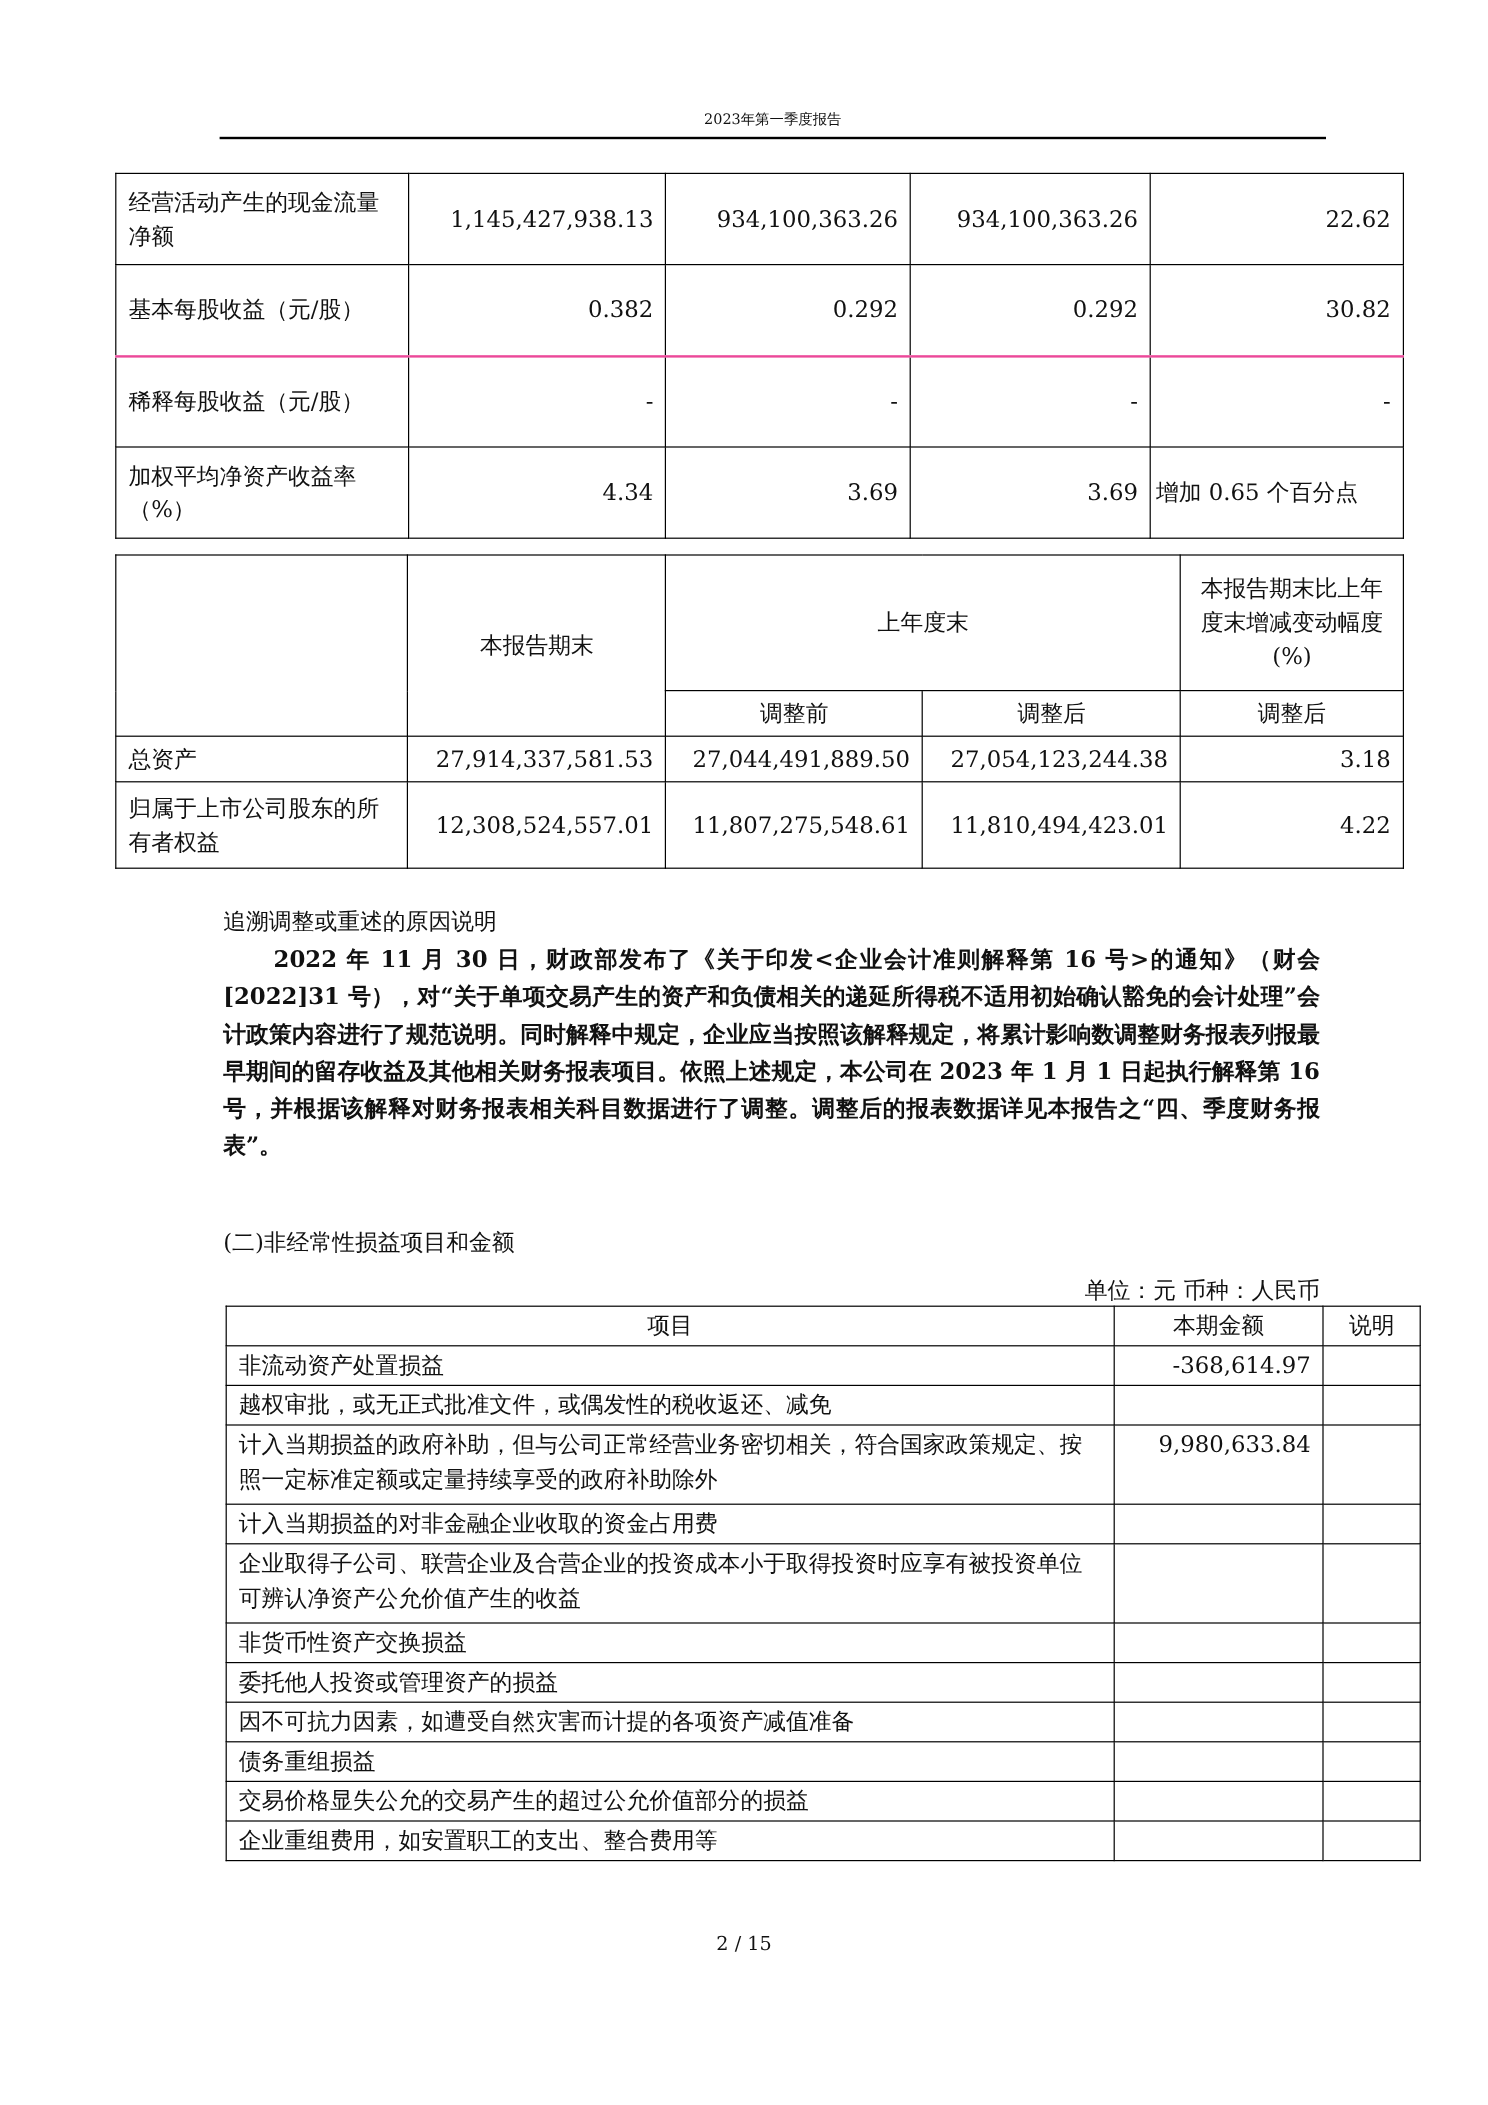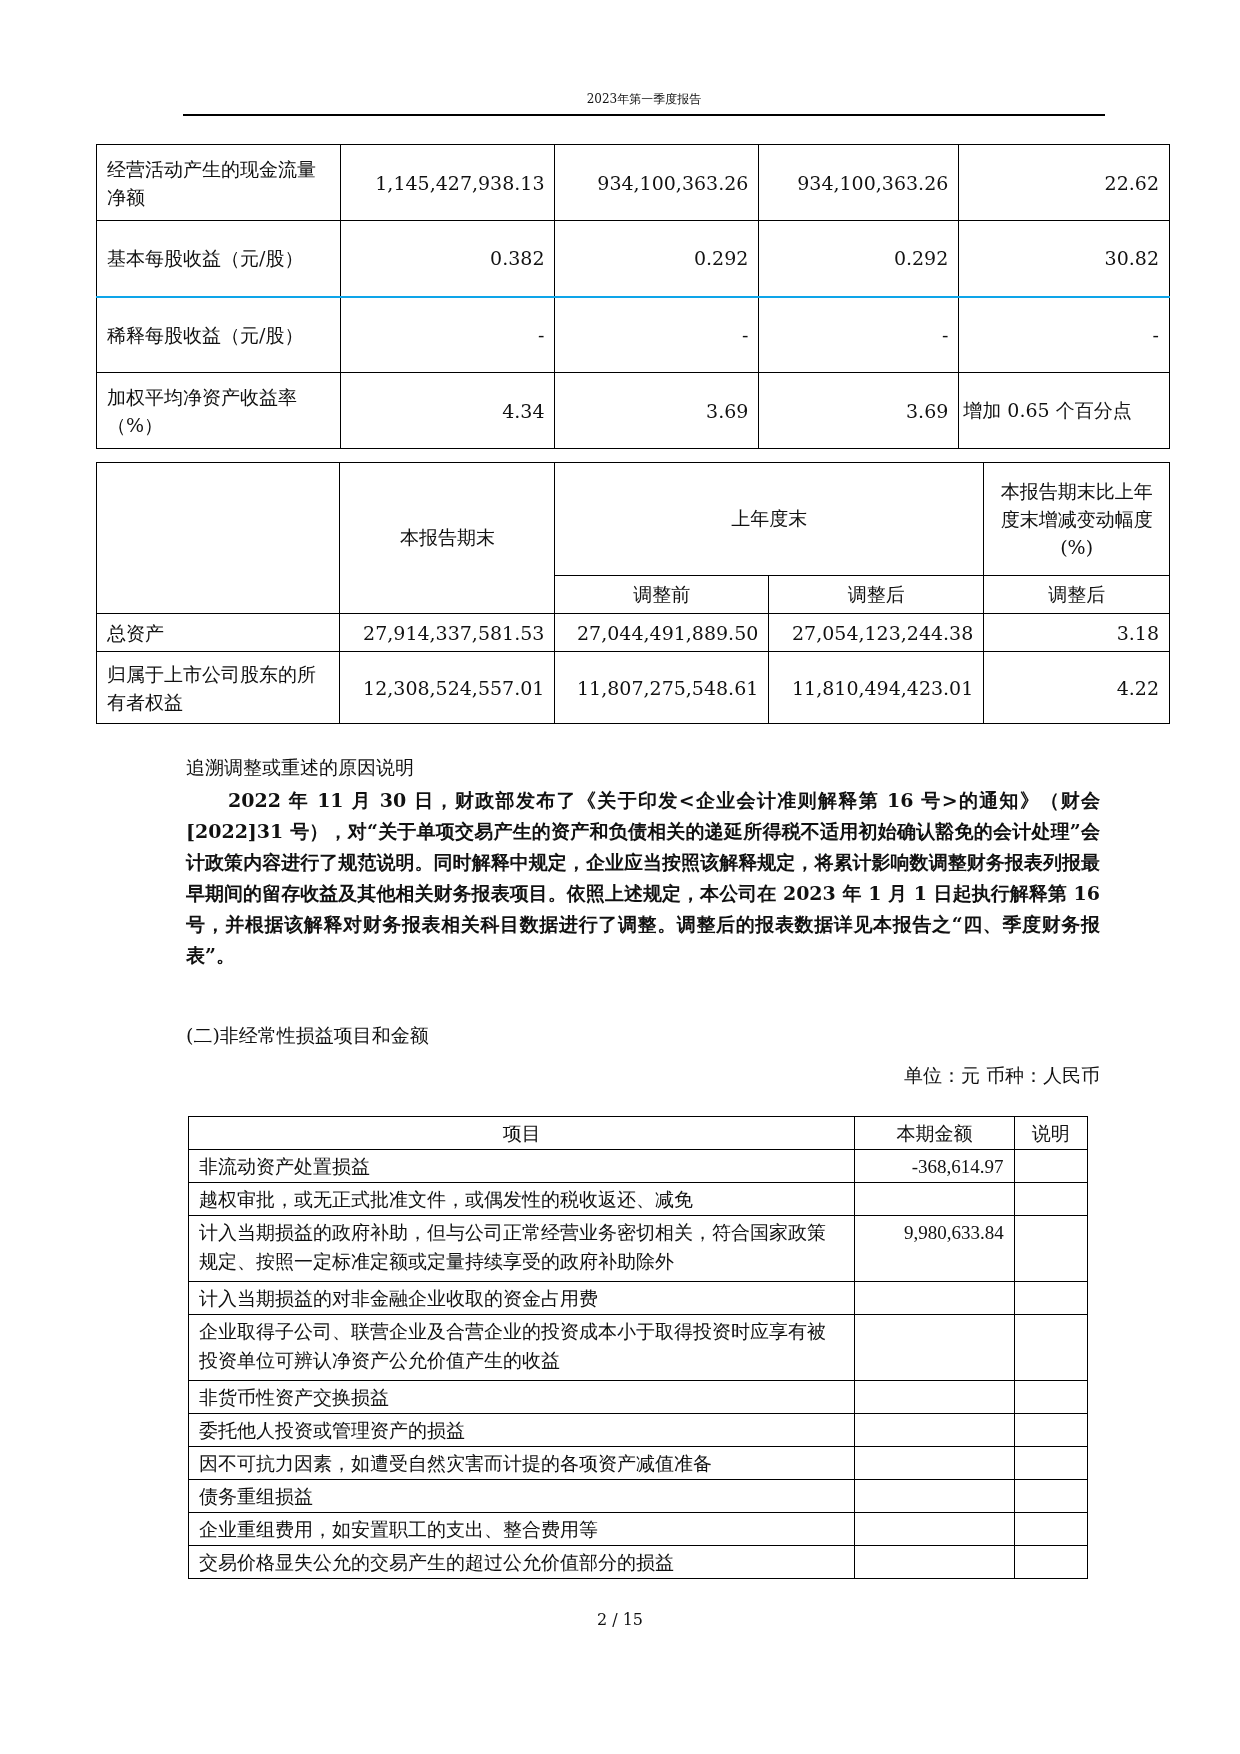--- a/index.html
+++ b/index.html
@@ -14,29 +14,29 @@
     }
     .header-rule {
       position: absolute; left: 183px; top: 114px; width: 922px; height: 2px; background: #000;
     }
     table { border-collapse: collapse; position: absolute; }
     td { border: 1px solid #000; padding: 0 10px; font-size: 19px; vertical-align: middle; }
     .t1 { left: 96px; top: 144px; width: 1074px; }
     .t1 td.num { text-align: right; }
     .t1 td.lab { text-align: left; line-height: 28px; }
     .t1 td.ctr { text-align: center; }
-    .t1 tr.thick td { border-bottom: 2px solid #0ea5e9; }
+    .t1 tr.thick td { border-bottom: 2px solid #ec4899; }
     .note-title { position: absolute; left: 186px; top: 755px; font-size: 19px; }
     .para {
       position: absolute; left: 186px; top: 785px; width: 914px;
       font-size: 19px; line-height: 31px; text-align: justify; text-indent: 42px; font-weight: bold;
     }
     .sec-title { position: absolute; left: 186px; top: 1023px; font-size: 19px; }
     .unit { position: absolute; left: 860px; top: 1063px; width: 240px; text-align: right; font-size: 19px; }
-    .t2 { left: 188px; top: 1116px; width: 900px; font-family: Liberation Serif, serif; }
+    .t2 { left: 188px; top: 1088px; width: 996px; }
     .t2 td { font-size: 19px; line-height: 29px; padding: 0 10px; }
     .t2 td.hd { text-align: center; }
     .t2 td.amt { text-align: right; }
     .t2 td.top { vertical-align: top; }
     .footer { position: absolute; left: 0; width: 1240px; top: 1610px; text-align: center; font-size: 16px; }
   </style>
 </head>
 <body>
 
 <div class="header">2023年第一季度报告</div>
@@ -176,25 +176,25 @@
     <td>因不可抗力因素，如遭受自然灾害而计提的各项资产减值准备</td>
     <td class="amt"></td>
     <td></td>
   </tr>
   <tr style="height:33px">
     <td>债务重组损益</td>
     <td class="amt"></td>
     <td></td>
   </tr>
   <tr style="height:33px">
+    <td>交易价格显失公允的交易产生的超过公允价值部分的损益</td>
+    <td class="amt"></td>
+    <td></td>
+  </tr>
+  <tr style="height:33px">
     <td>企业重组费用，如安置职工的支出、整合费用等</td>
-    <td class="amt"></td>
-    <td></td>
-  </tr>
-  <tr style="height:33px">
-    <td>交易价格显失公允的交易产生的超过公允价值部分的损益</td>
     <td class="amt"></td>
     <td></td>
   </tr>
 </tbody>
   </table>
 
 <div class="footer">2 / 15</div>
 
 </body></html>

